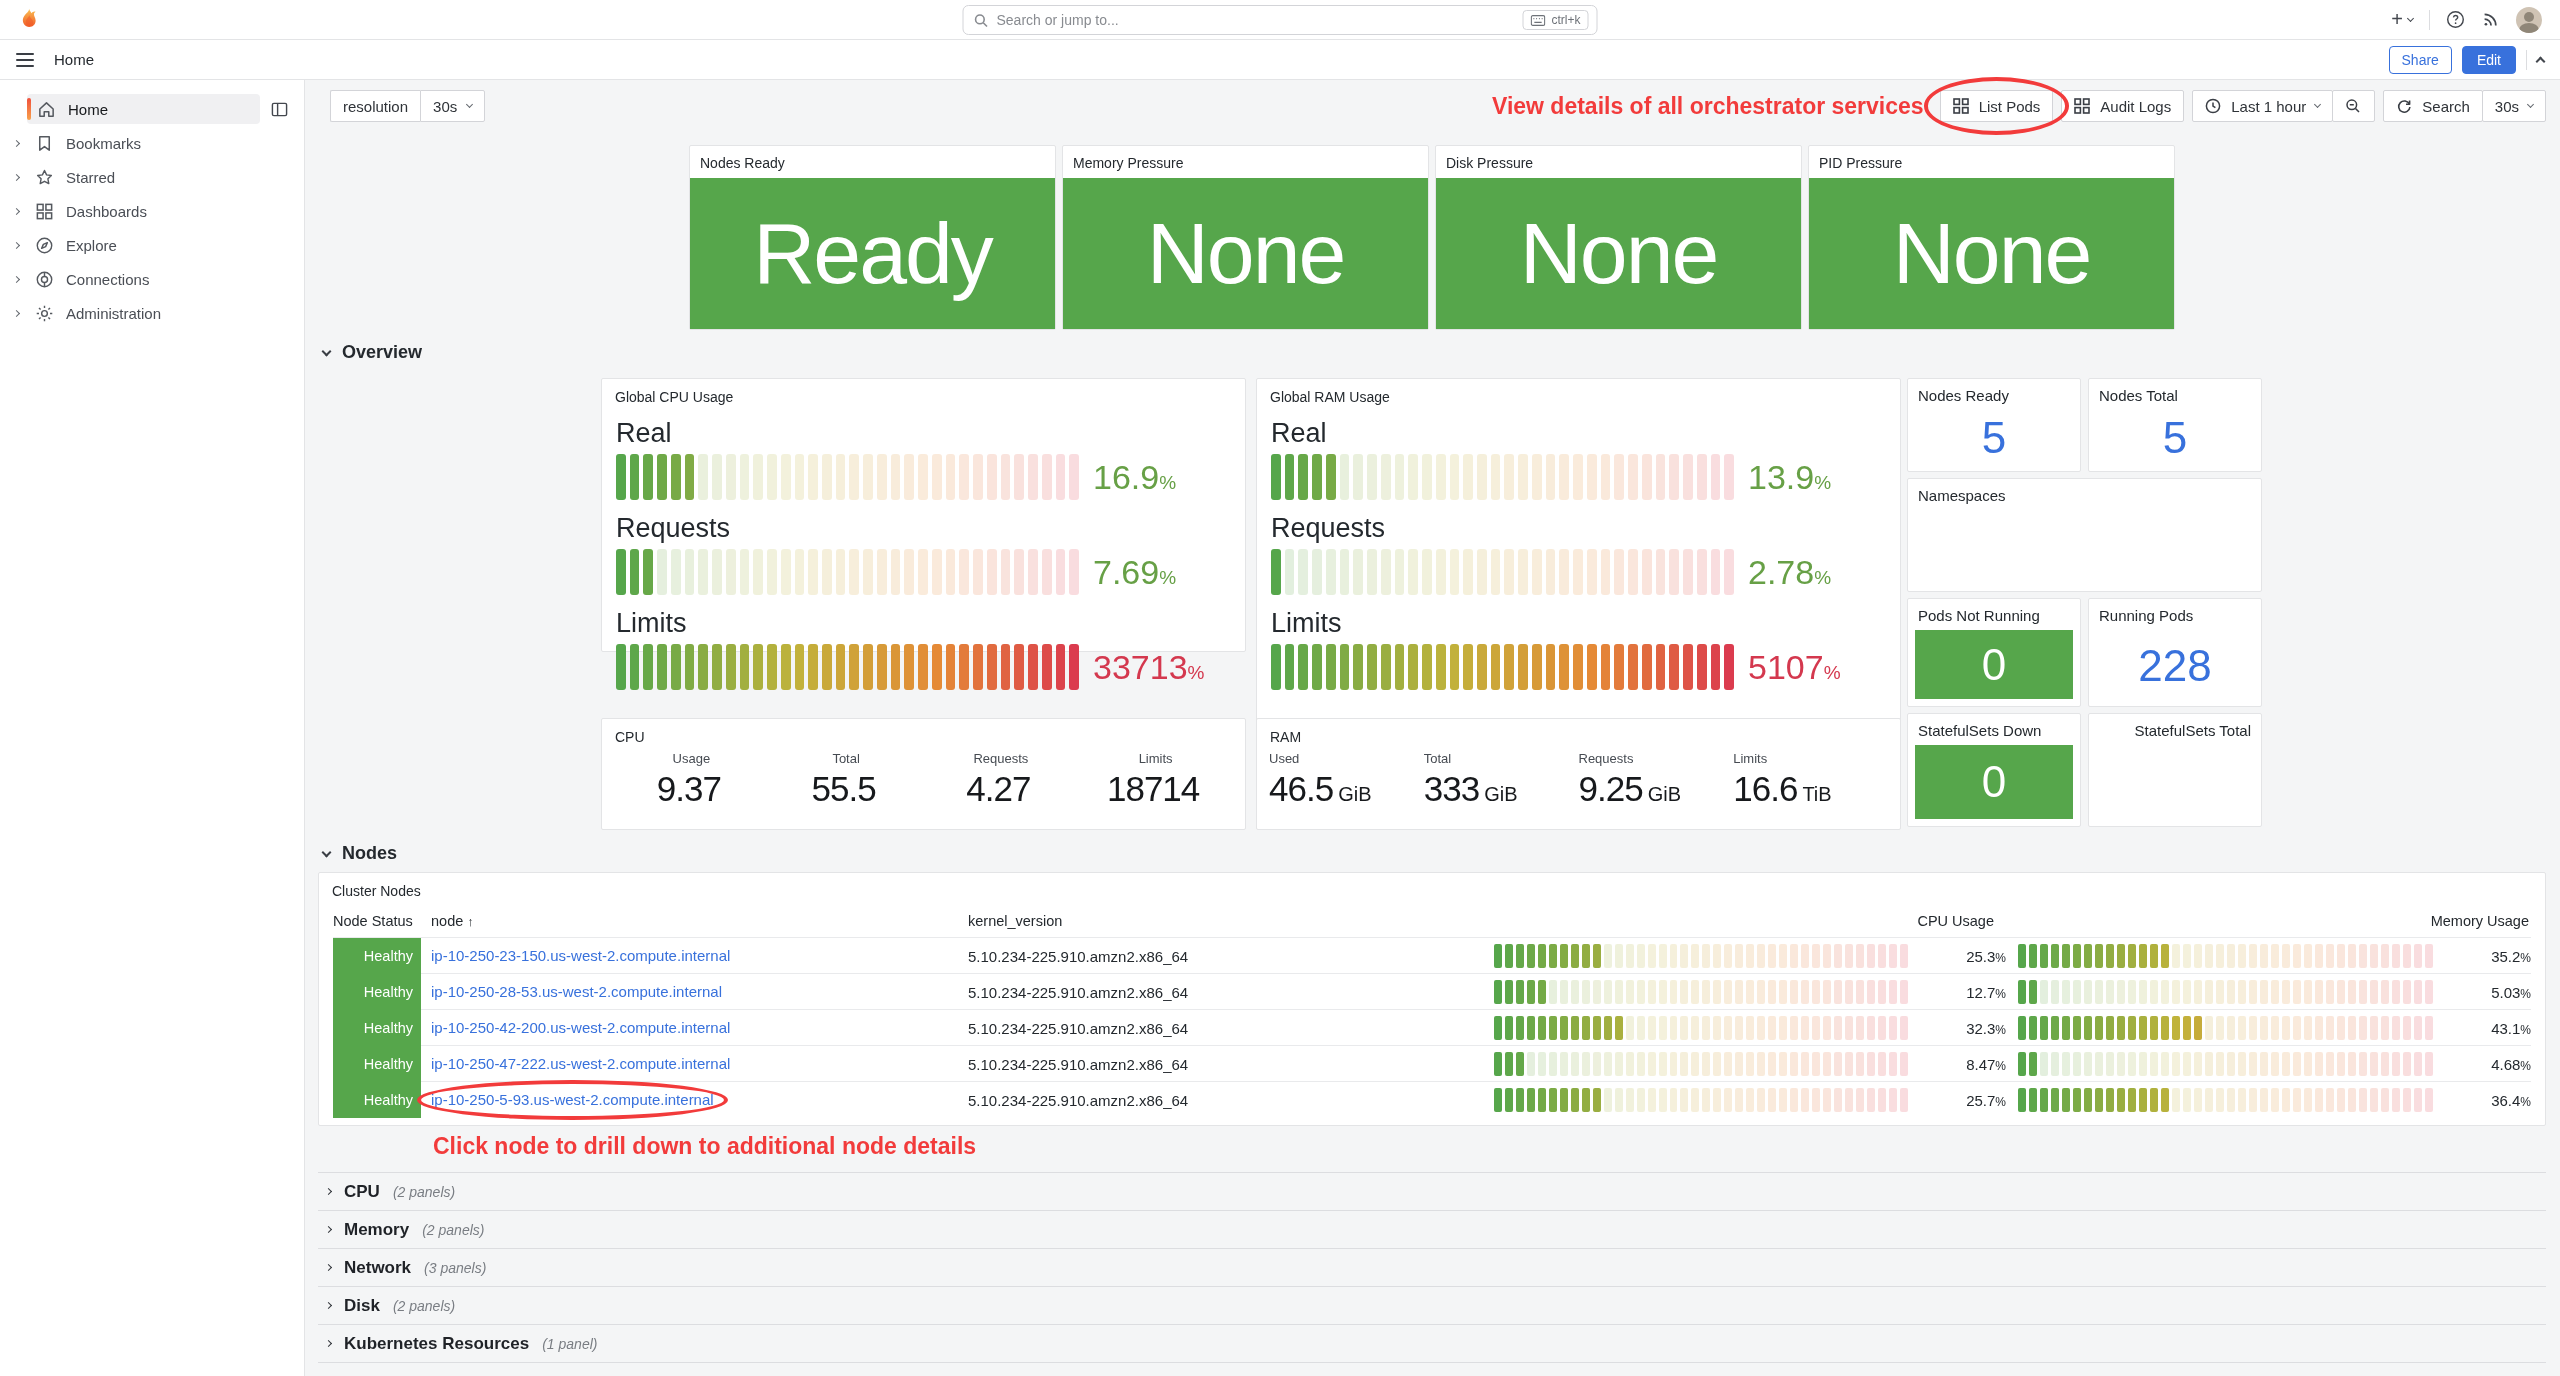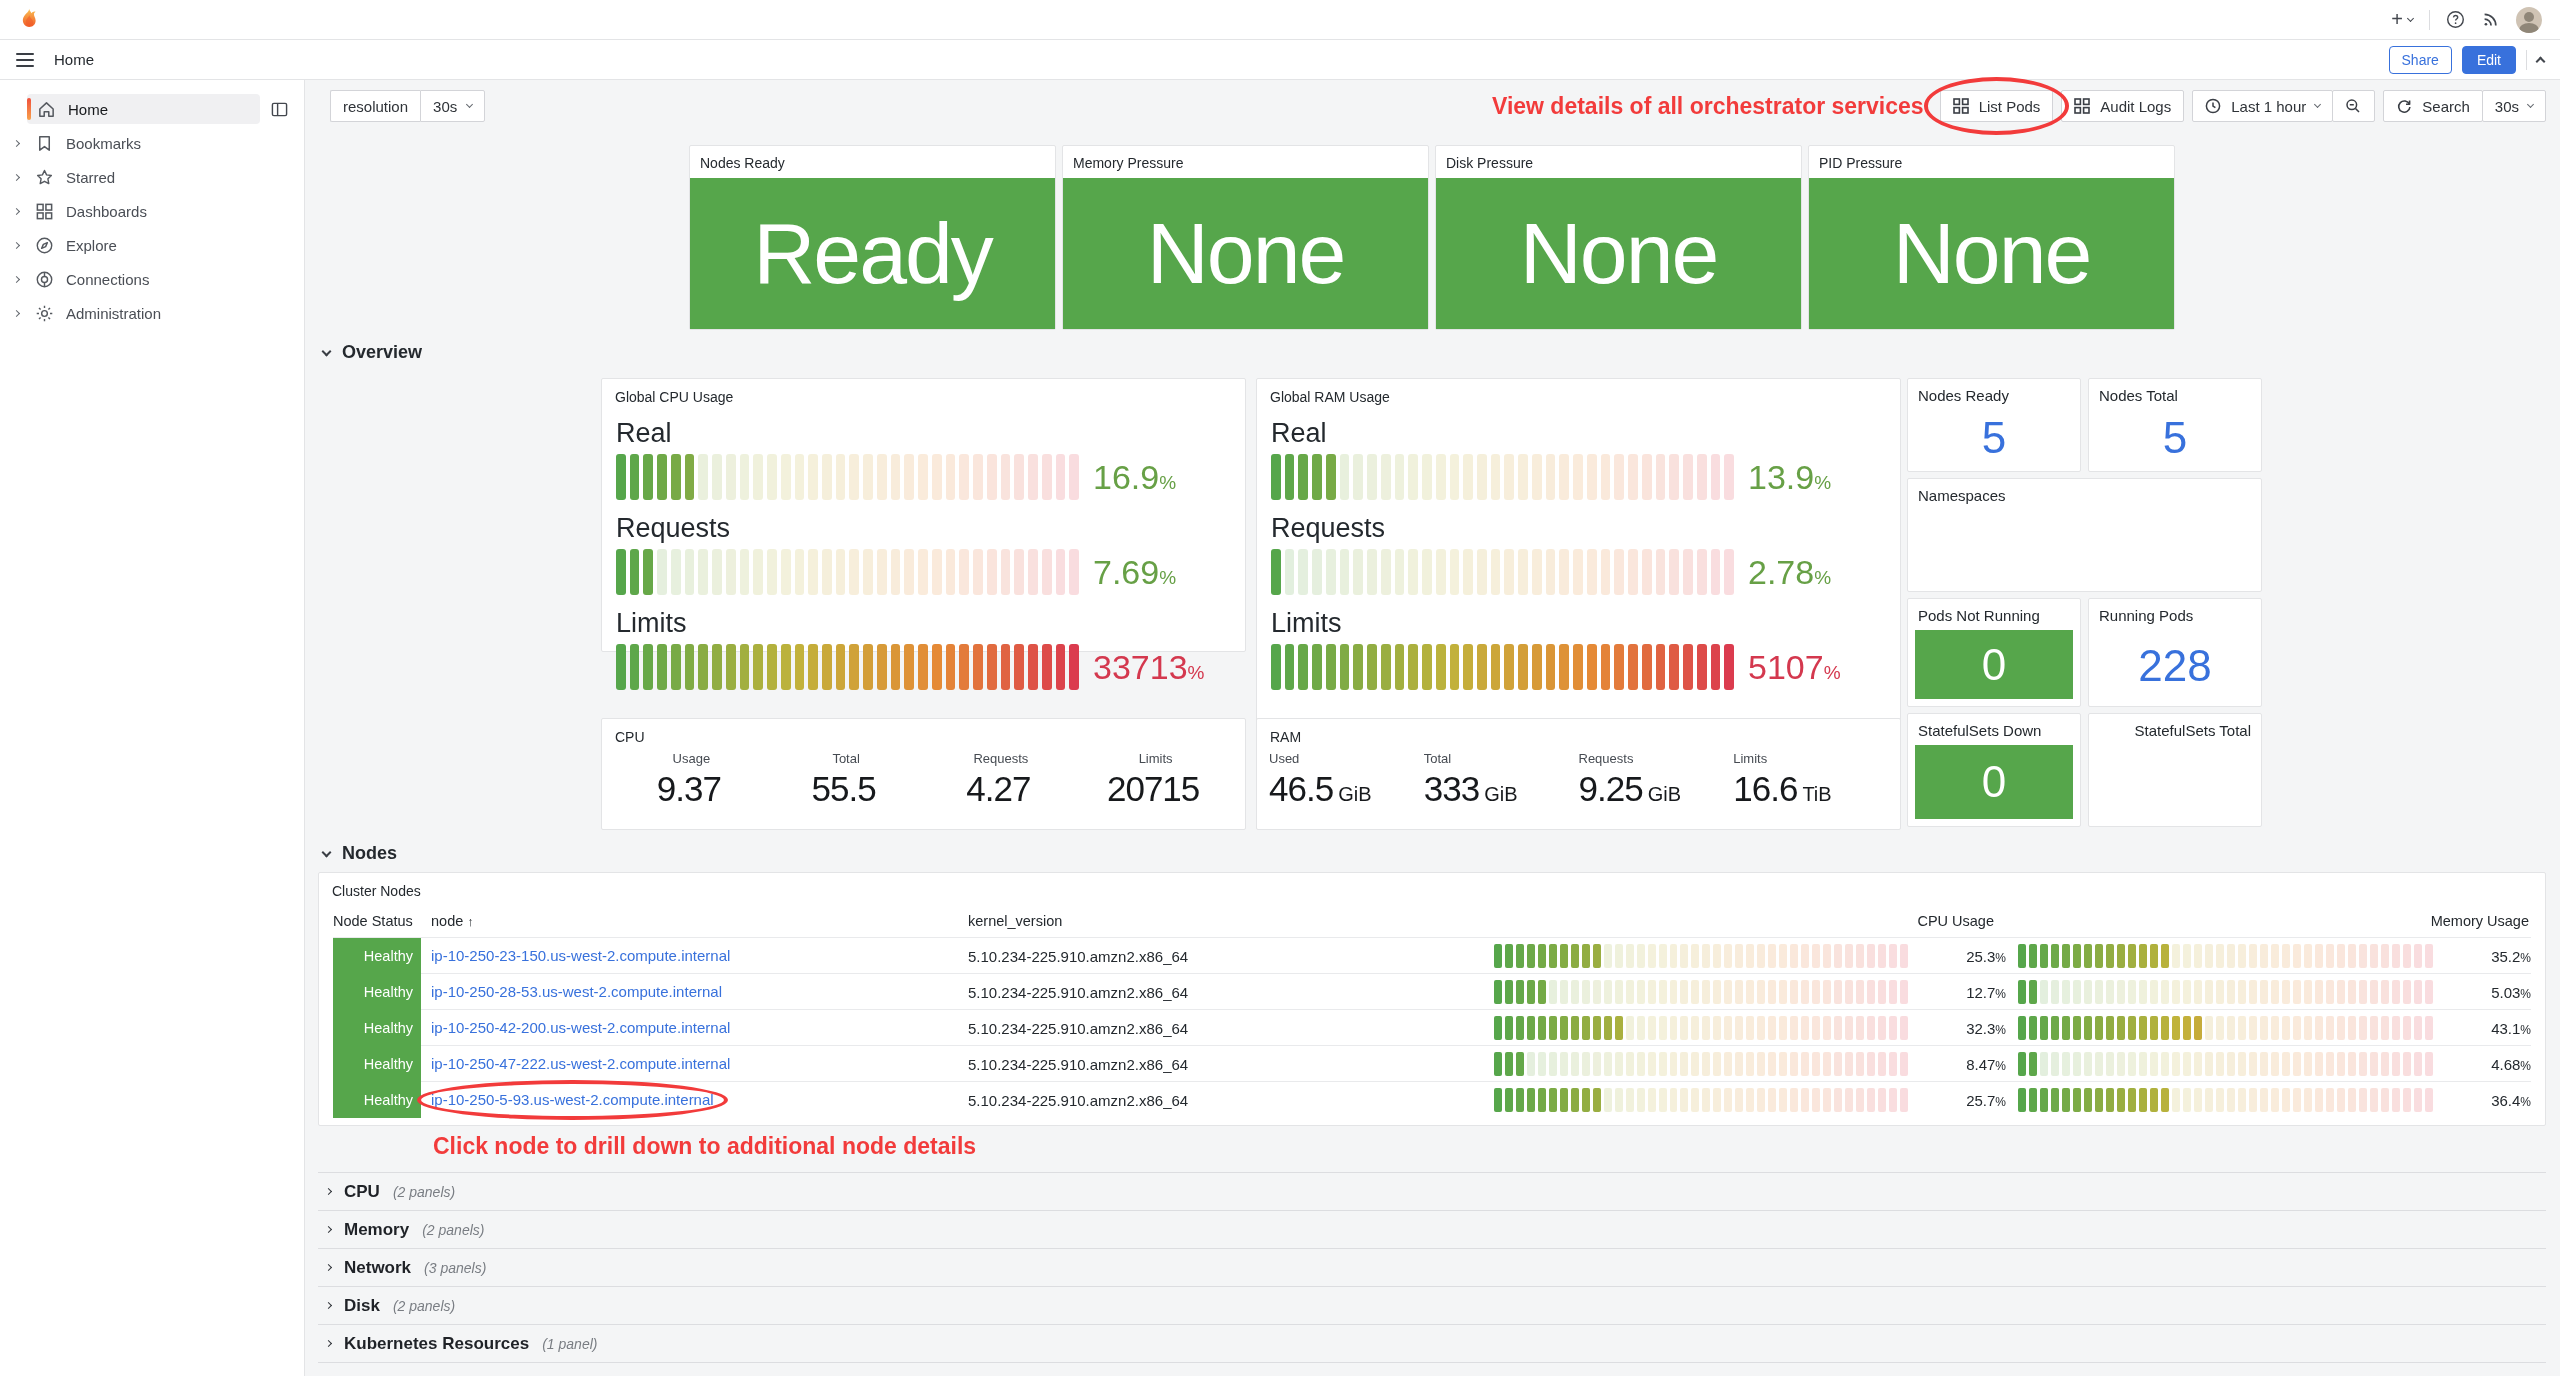--- a/index.html
+++ b/index.html
@@ -152,20 +152,38 @@
     <svg width="26" height="26" viewBox="0 0 24 24">
       <defs>
           <linearGradient id="fl" x1="0" y1="0" x2="0" y2="1">
         <stop offset="0" stop-color="#fbc253"></stop>
             <stop offset="1" stop-color="#f05a28"></stop>
       </linearGradient>
         </defs>
       <path fill="url(#fl)" d="M12 1.5c.6 3-4.9 5-5.6 9.6-.6 3.8 2 7.4 5.8 7.4 3.5 0 6-2.7 5.9-6-.1-2.6-1.7-3.9-1.5-6 .1-1 .7-1.8 1.4-2.2-1.4-.4-3 .3-3.7 1.5-.9-1.8-1.7-2.8-2.3-4.3z"></path>
       <path fill="#f05a28" d="M12.2 7.2c.3 2.2-2.9 3.4-3.1 6.2-.2 2.4 1.5 4.2 3.4 4.2 2 0 3.4-1.6 3.3-3.6-.1-2.7-3-3.5-3.6-6.8z" opacity="0.55"></path>
     </svg>
+  </div>
+  <div class="searchbox">
+    <span>
+      <svg width="15" height="15" viewBox="0 0 16 16" fill="none" stroke="#888b90" stroke-width="1.7">
+        <circle cx="6.8" cy="6.8" r="4.6"></circle>
+          <path d="M10.4 10.4 L14.4 14.4"></path>
+      </svg>
+    </span>
+    <span>Search or jump to...</span>
+    <span class="kbd">
+      <span>
+        <svg width="15" height="11" viewBox="0 0 16 12" fill="none" stroke="#6e7278" stroke-width="1.3">
+          <rect x="0.7" y="0.7" width="14.6" height="10.6" rx="1.6"></rect>
+          <path d="M3 4h1M6 4h1M9 4h1M12 4h1M4 8h8"></path>
+        </svg>
+      </span>
+      <span>ctrl+k</span>
+    </span>
   </div>
   <div class="tb-right">
     <span class="plusbtn">+<span class="chev down sm"></span></span>
     <span class="vdiv"></span>
     <span>
       <svg width="19" height="19" viewBox="0 0 20 20" fill="none" stroke="#43474e" stroke-width="1.5">
         <circle cx="10" cy="10" r="8.2"></circle>
         <path d="M7.8 7.7c.3-1.2 1.2-1.9 2.3-1.9 1.3 0 2.2.9 2.2 2 0 1.6-2.2 1.7-2.2 3.3"></path>
         <circle cx="10.1" cy="13.9" r="0.9" fill="#43474e" stroke="none"></circle>
       </svg>
@@ -687,21 +705,21 @@
         <div class="col">
           <div class="slabel">Total</div>
           <div class="sval"><span>55.5</span><span class="sunit"></span></div>
         </div>
         <div class="col">
           <div class="slabel">Requests</div>
           <div class="sval"><span>4.27</span><span class="sunit"></span></div>
         </div>
         <div class="col">
           <div class="slabel">Limits</div>
-          <div class="sval"><span>20715</span><span class="sunit"></span></div>
+          <div class="sval"><span>18714</span><span class="sunit"></span></div>
         </div>
       </div>
     </div>
   <div class="panel" id="ram-stats" style="left:951px; top:638px; width:645px; height:112px;">
       <div class="ptitle">RAM</div>
       <div class="s4">
         <div class="col">
           <div class="slabel">Used</div>
           <div class="sval"><span>46.5</span><span class="sunit">GiB</span></div>
         </div>

